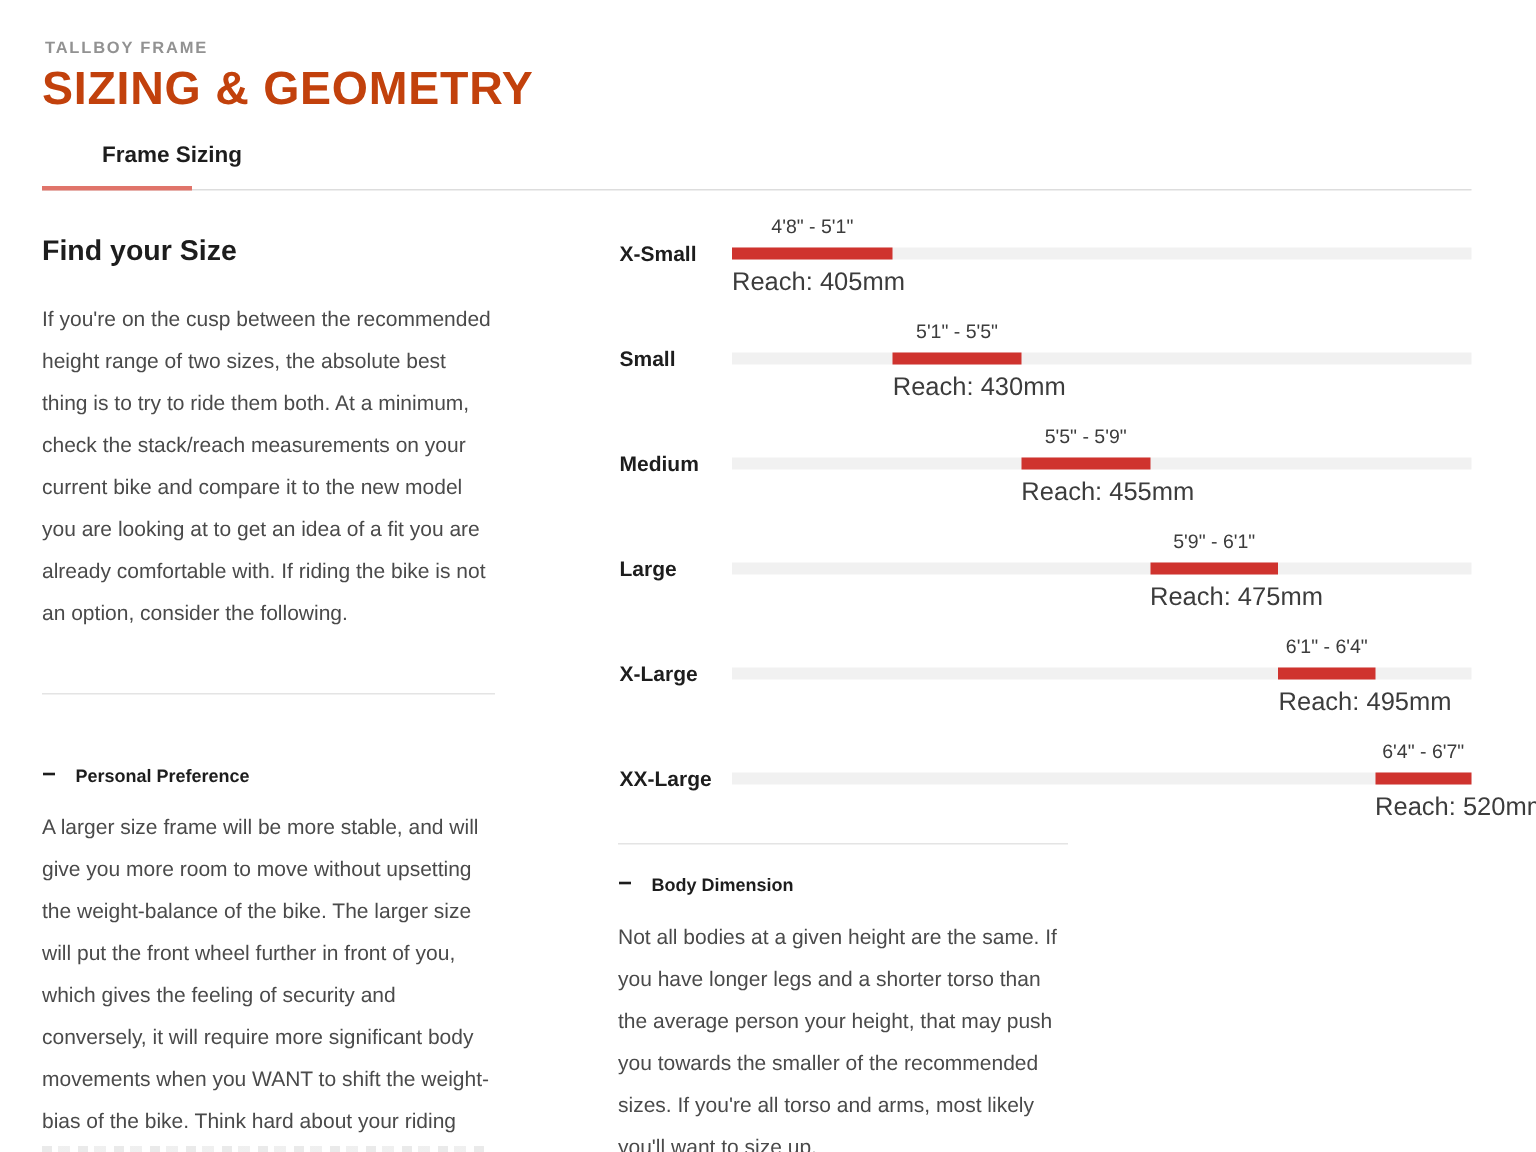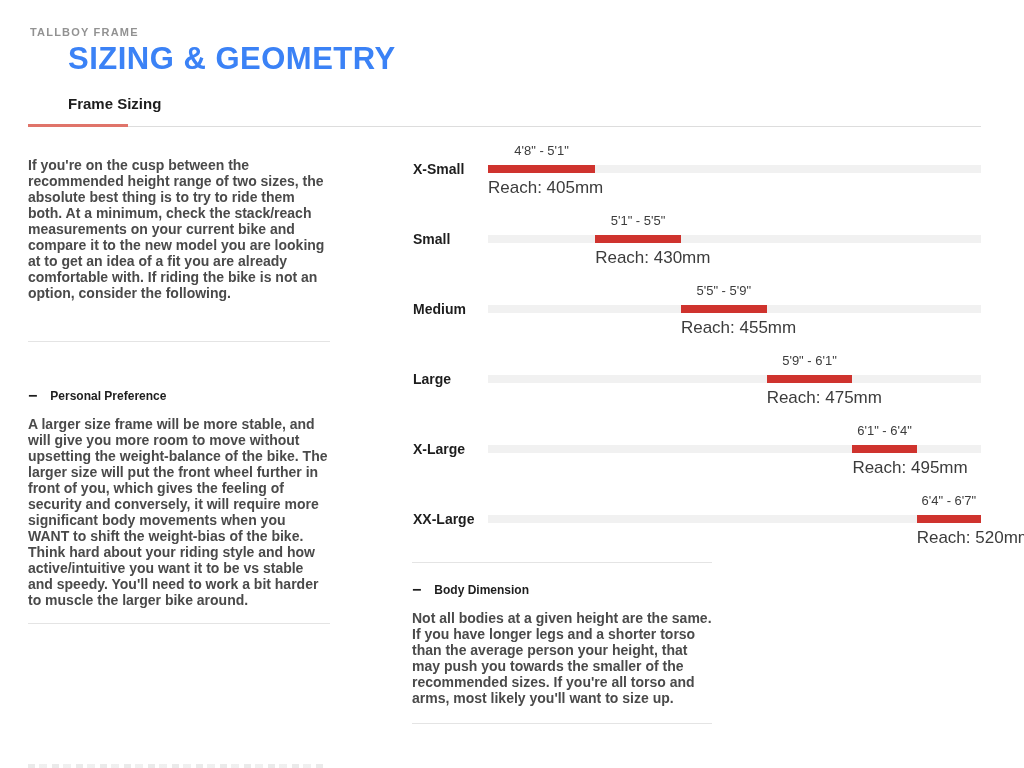--- a/index.html
+++ b/index.html
@@ -15,22 +15,21 @@
 
   
   .eyebrow {
     position: absolute; left: 30px; top: 26px;
     font-size: 11px; letter-spacing: 1.2px;
     color: #929292; font-weight: bold;
   }
   .page-title {
     position: absolute; left: 28px; top: 41px;
     font-size: 31px; font-weight: bold; letter-spacing: 0.5px;
-    color: #3b82f6;
-    margin-left: 40px;
+    color: #c2410c;
   }
   .tab {
     position: absolute; left: 28px; top: 95px;
     font-size: 15px; font-weight: bold; color: #1d1d1d;
     cursor: pointer;
     margin-left: 40px;
   }
   .tab-rule {
     position: absolute; left: 28px; top: 126px;
     width: 953px; height: 1px; background: #dddddd;
@@ -41,21 +40,21 @@
   }
 
   
   .left-col { position: absolute; left: 28px; top: 157px; width: 302px; }
   .right-col { position: absolute; left: 412px; top: 140px; width: 569px; }
 
   .left-col h2 {
     font-size: 19px; font-weight: bold; color: #1d1d1d;
     margin-bottom: 19px;
   }
-  .body-text { font-size: 14px; line-height: 16px; color: #4a4a4a; font-weight: bold; }
+  .body-text { font-size: 14px; line-height: 28px; color: #4a4a4a; }
 
   .divider { height: 1px; background: #e4e4e4; border: 0; }
   .left-col .divider { margin-top: 40px; }
 
   .section-head {
     display: flex; align-items: center; gap: 13px;
     margin-top: 47px;
   }
   .section-head .toggle {
     font-size: 16px; font-weight: bold; color: #1d1d1d;
@@ -109,20 +108,21 @@
 
 <div class="page">
 
   <div class="eyebrow">TALLBOY FRAME</div>
   <h1 class="page-title">SIZING &amp; GEOMETRY</h1>
   <div class="tab">Frame Sizing</div>
   <div class="tab-rule"></div>
   <div class="tab-rule-active"></div>
 
   <div class="left-col">
+    <h2>Find your Size</h2>
     <p class="body-text">If you're on the cusp between the recommended height range of two sizes, the absolute best thing is to try to ride them both. At a minimum, check the stack/reach measurements on your current bike and compare it to the new model you are looking at to get an idea of a fit you are already comfortable with. If riding the bike is not an option, consider the following.</p>
     <div class="divider"></div>
 
     <div class="section-head">
       <span class="toggle">−</span>
       <span class="label">Personal Preference</span>
     </div>
     <p class="body-text section-body">A larger size frame will be more stable, and will give you more room to move without upsetting the weight-balance of the bike. The larger size will put the front wheel further in front of you, which gives the feeling of security and conversely, it will require more significant body movements when you WANT to shift the weight-bias of the bike. Think hard about your riding style and how active/intuitive you want it to be vs stable and speedy. You'll need to work a bit harder to muscle the larger bike around.</p>
     <div class="divider divider-bottom"></div>
   </div>

